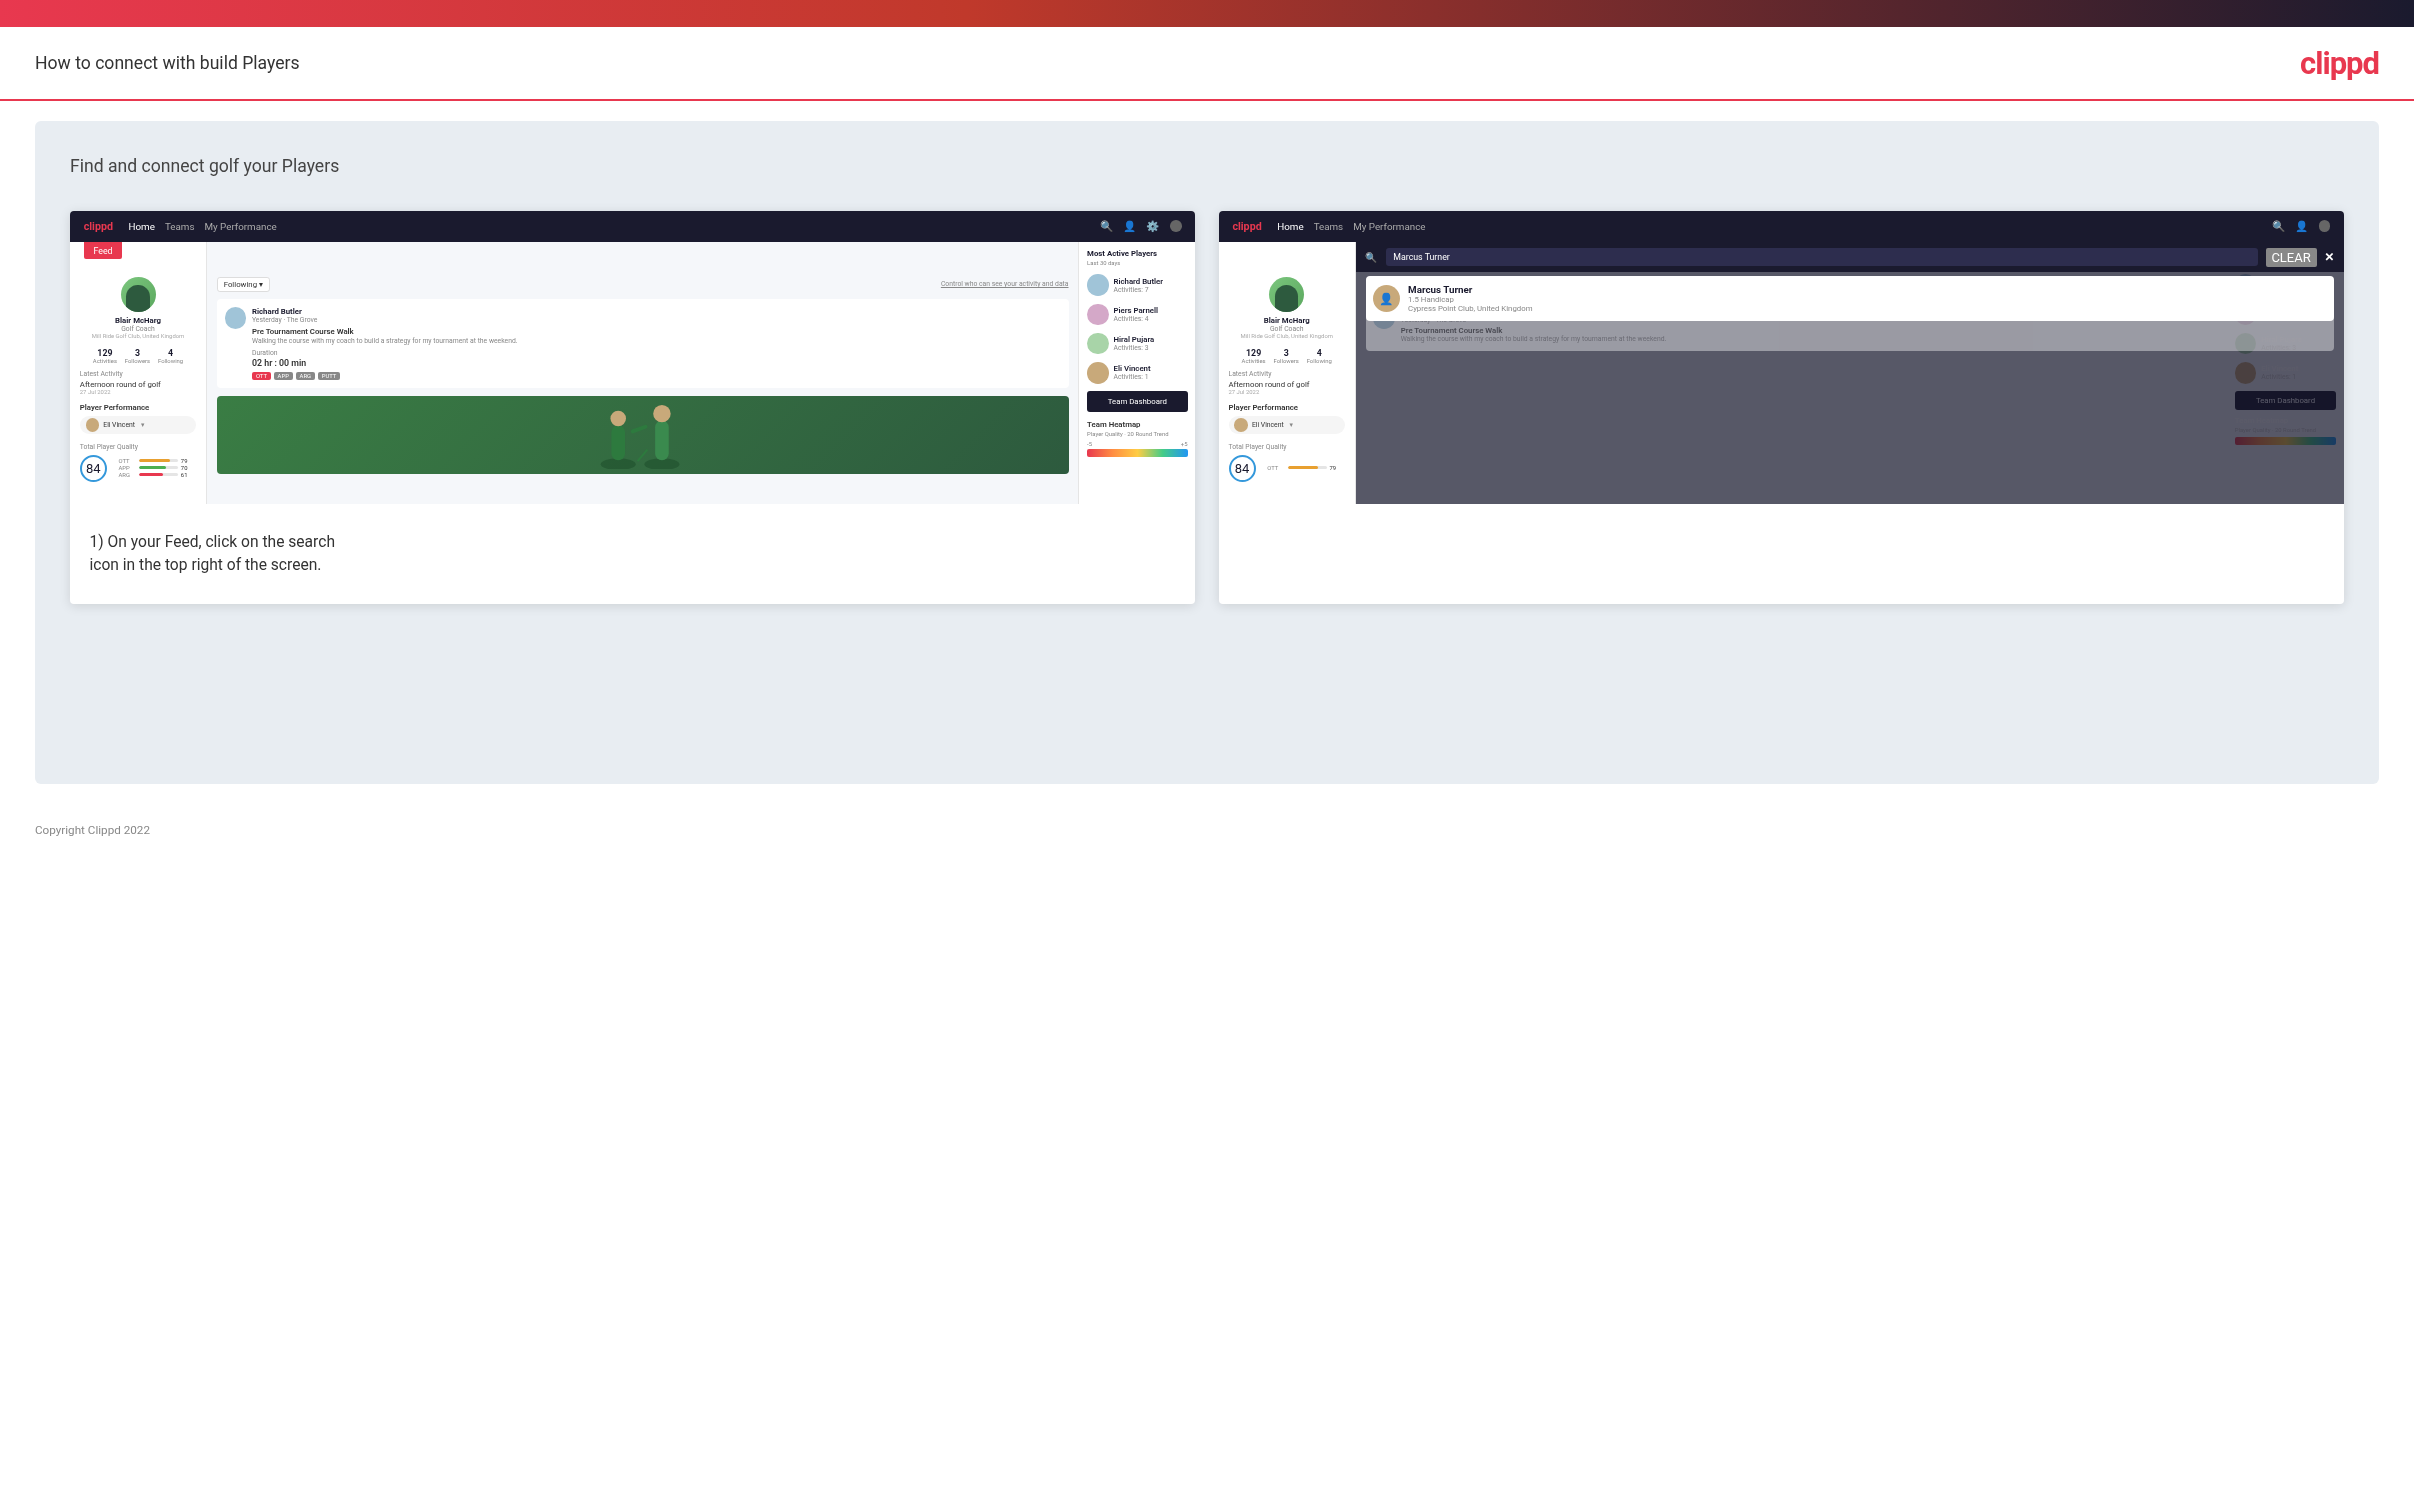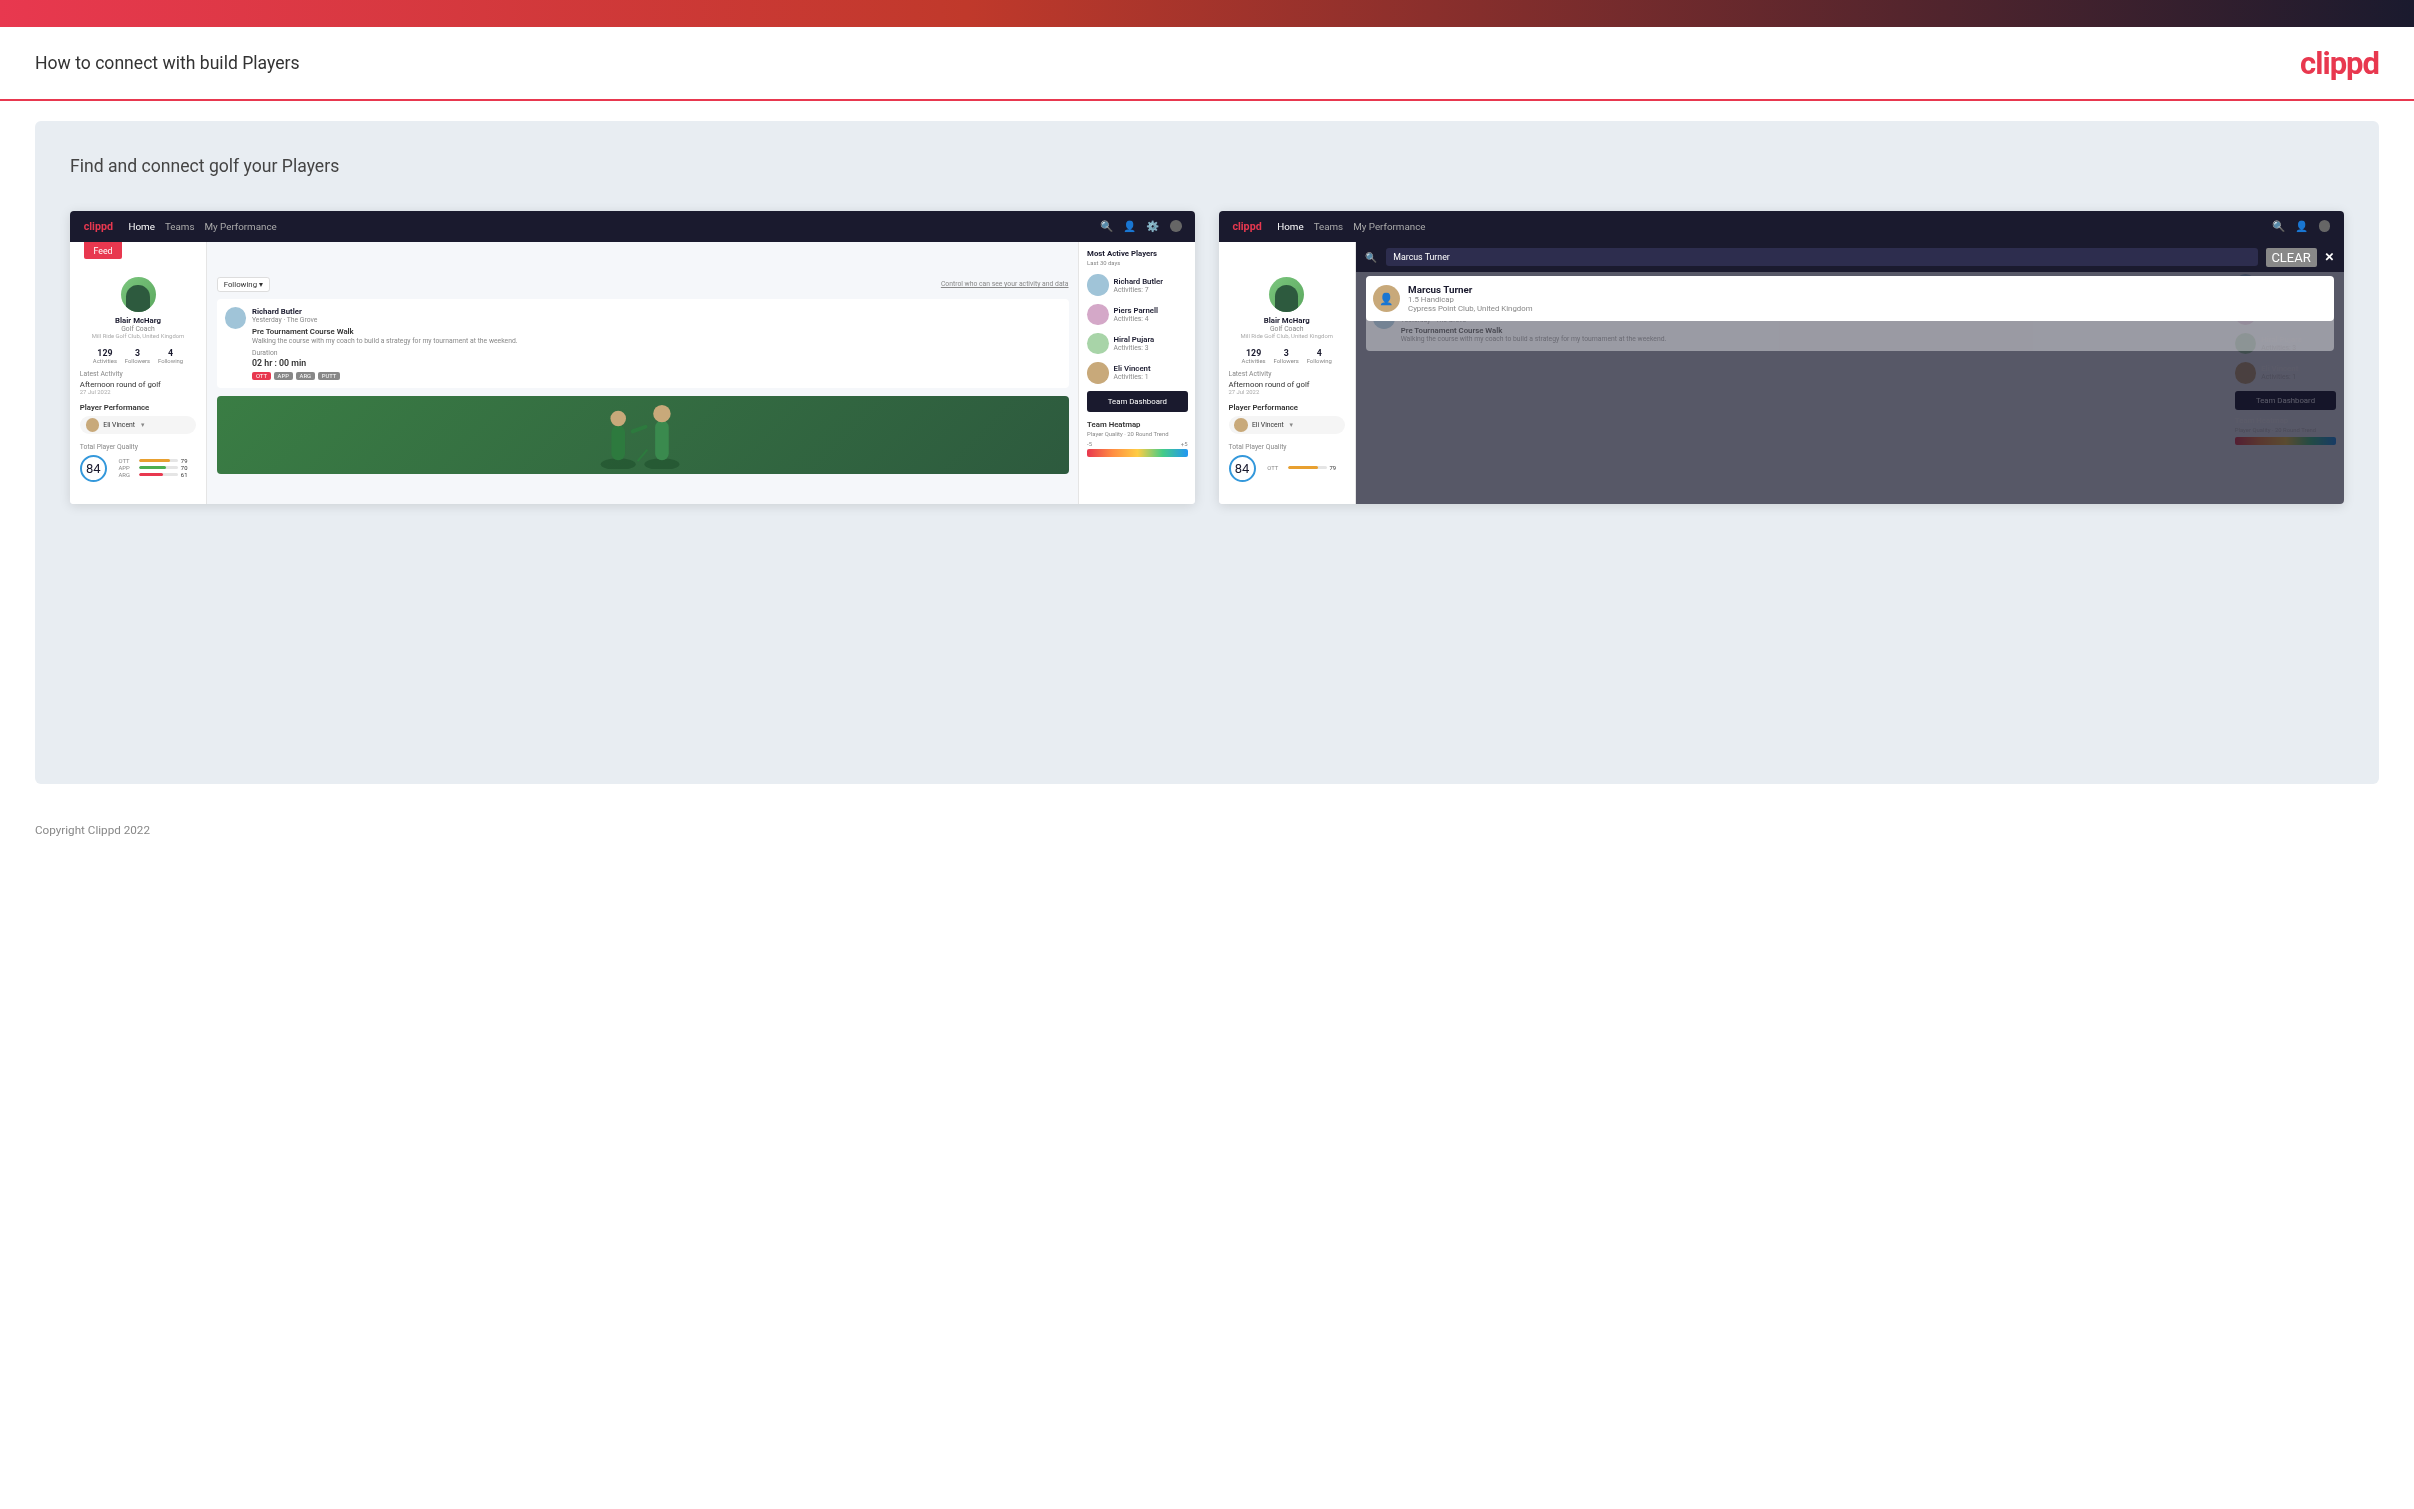--- a/index.html
+++ b/index.html
@@ -763,20 +763,23 @@
             <div class="heatmap-scale">
               <span>-5</span>
               <span>+5</span>
             </div>
             <div class="heatmap-bar"></div>
           </div>
 
         </div>
       </div>
 
+      <div class="caption-area">
+        <p class="caption-text">1) On your Feed, click on the search<br>icon in the top right of the screen.</p>
+      </div>
     </div>
 
     <div class="screenshot-card">
       <div class="app-frame">
 
         <div class="app-nav">
           <span class="app-logo-small">clippd</span>
           <div class="nav-items">
             <span class="nav-item active">Home</span>
             <span class="nav-item">Teams</span>

